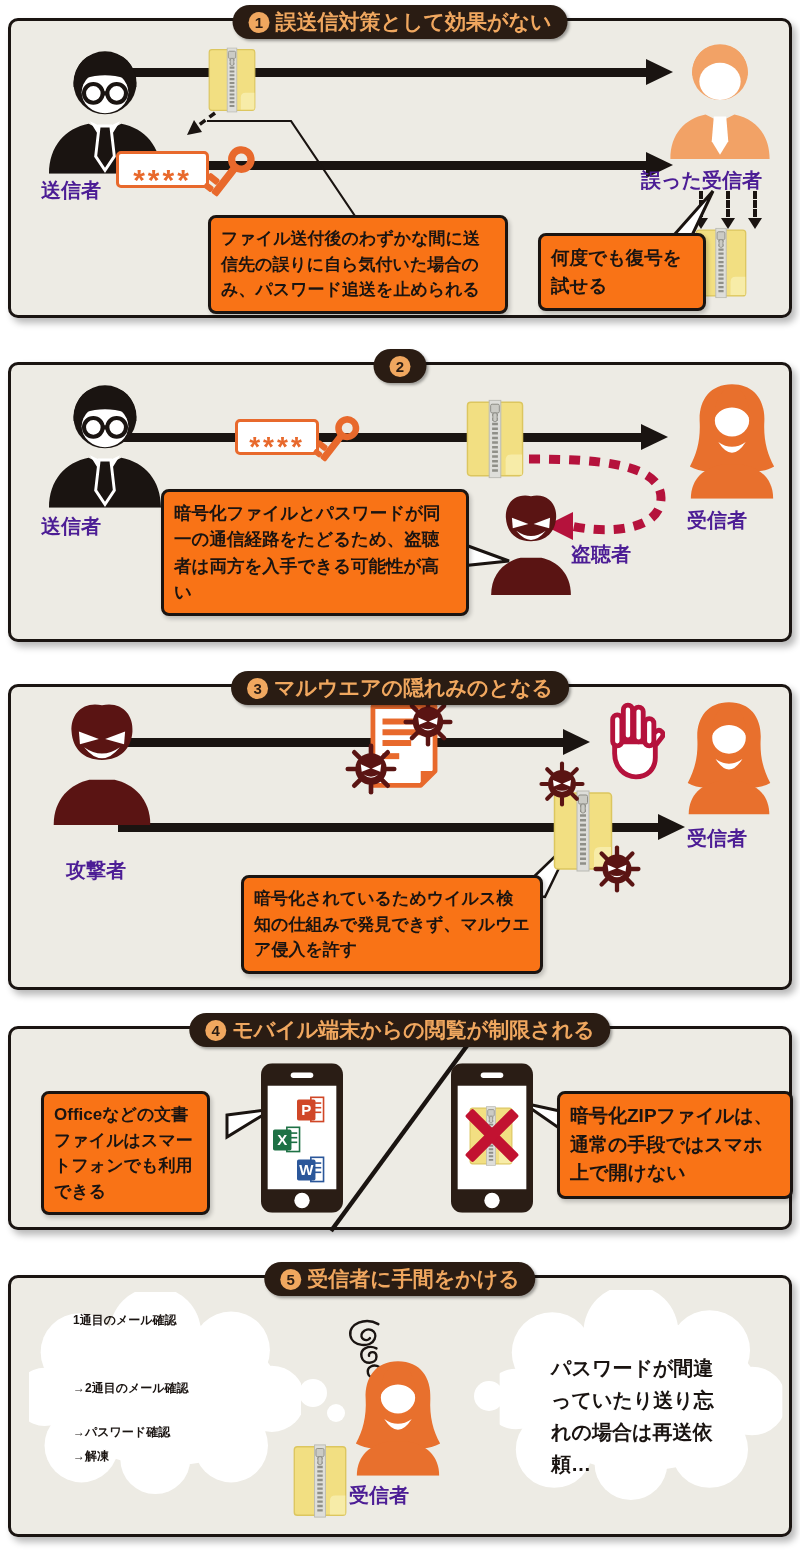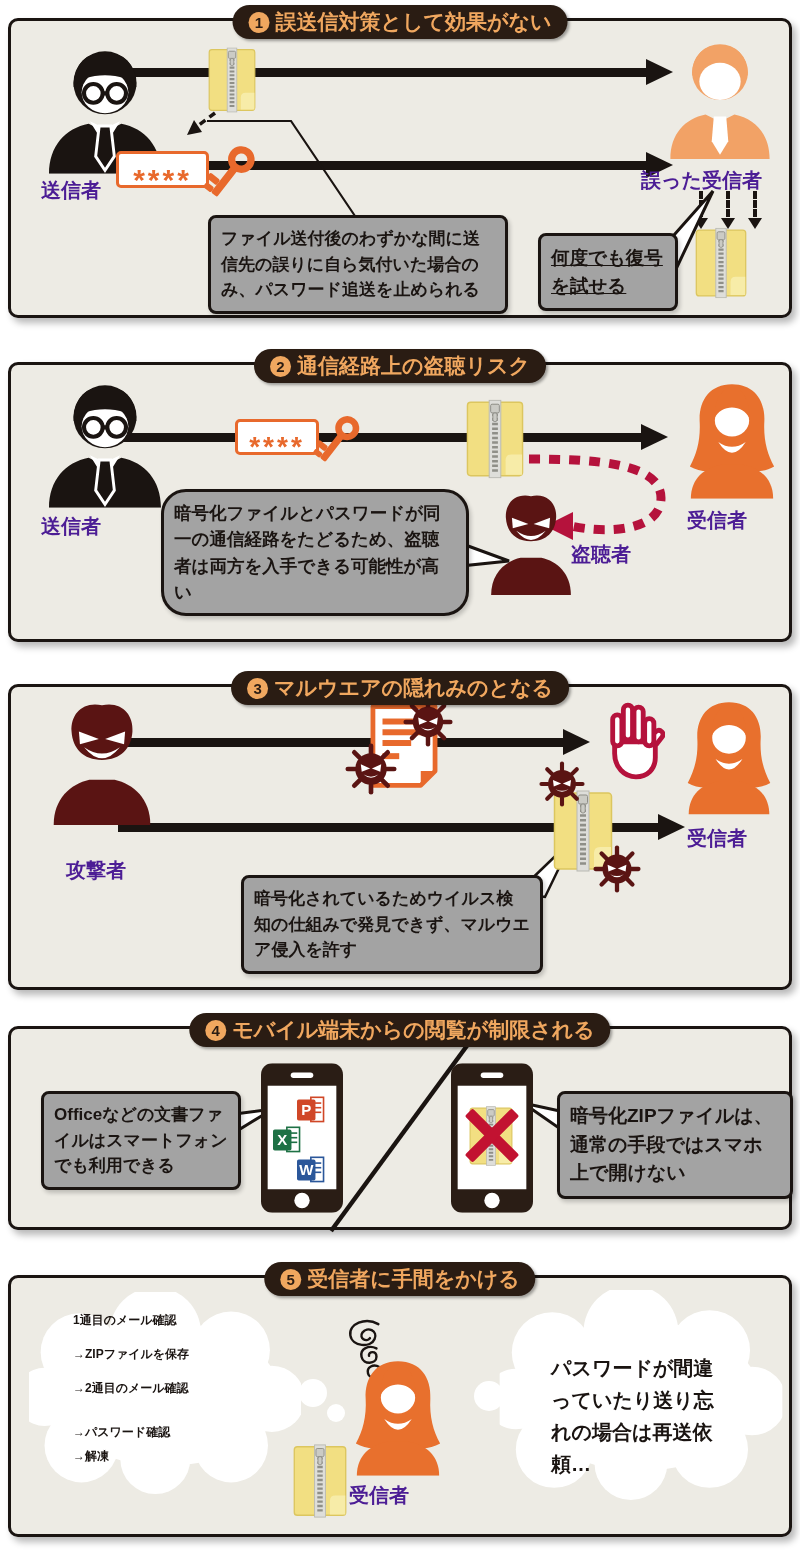--- a/index.html
+++ b/index.html
@@ -6,21 +6,21 @@
   .page{position:relative;width:800px;height:1552px;background:#fff;overflow:hidden;
         font-family:"Liberation Sans","DejaVu Sans",sans-serif;color:#1A1411;}
   .panel{position:absolute;left:8px;width:784px;background:#EDEBE4;border:3px solid #1A1411;
          border-radius:10px;box-shadow:4px 5px 7px rgba(0,0,0,.28);box-sizing:border-box;}
   .badge{position:absolute;top:-16px;left:50%;transform:translateX(-50%);background:#2A1C13;
          color:#F0A75F;border-radius:19px;height:34px;padding:0 16px;font-size:21px;font-weight:bold;
          white-space:nowrap;z-index:10;display:flex;align-items:center;gap:6px;box-shadow:2px 2px 3px rgba(0,0,0,.35);}
   .badge .num{display:inline-block;width:21px;height:21px;border-radius:50%;background:#F0A75F;
          color:#2A1C13;text-align:center;line-height:22px;font-size:15px;font-weight:bold;}
   .lbl{position:absolute;font-size:20px;font-weight:bold;color:#4c1d95;z-index:7;}
-  .bubble{position:absolute;background:#a3a3a3;border:3px solid #1A1411;border-radius:8px;
+  .bubble{position:absolute;background:#f97316;border:3px solid #1A1411;border-radius:8px;
           padding:8px 10px;font-weight:bold;color:#1A1411;line-height:1.5;z-index:6;
           box-shadow:2px 3px 4px rgba(0,0,0,.2);box-sizing:border-box;}
   .harrow{position:absolute;height:9px;background:#1A1411;z-index:2;}
   .harrow::after{content:"";position:absolute;right:-27px;top:-9px;width:0;height:0;
           border-left:27px solid #1A1411;border-top:13px solid transparent;border-bottom:13px solid transparent;}
   .vdash{position:absolute;width:0;border-left:4px dashed #1A1411;z-index:2;}
   .vdash::after{content:"";position:absolute;left:-9px;bottom:-12px;width:0;height:0;
           border-top:11px solid #1A1411;border-left:7px solid transparent;border-right:7px solid transparent;}
   .fig{position:absolute;z-index:4;}
   .overlay{position:absolute;left:0;top:0;z-index:3;pointer-events:none;}
@@ -181,27 +181,26 @@
     <div class="lbl" style="left:630px;top:146px;width:160px;">誤った受信者</div>
 
     <div class="vdash" style="left:688px;top:170px;height:26px;"></div>
     <div class="vdash" style="left:715px;top:170px;height:26px;"></div>
     <div class="vdash" style="left:742px;top:170px;height:26px;"></div>
     <svg class="fig" style="left:684px;top:206px;" width="52" height="72" viewBox="0 0 60 82">
         <use href="#sym-folder"></use>
       </svg>
 
     <div class="bubble" style="left:197px;top:194px;width:300px;font-size:17px;">ファイル送付後のわずかな間に送信先の誤りに自ら気付いた場合のみ、パスワード追送を止められる</div>
-    <div class="bubble" style="left:527px;top:212px;width:140px;font-size:18.5px;text-decoration:underline;">何度でも復号を試せる</div>
+    <div class="bubble" style="left:527px;top:212px;width:168px;font-size:18.5px;">何度でも復号を試せる</div>
   </section>
 
   <section class="panel" style="top:362px;height:280px;">
     <div class="badge">
       <span class="num">2</span>
-      <span>通信経路上の盗聴リスク</span>
     </div>
 
     <svg class="overlay" width="784" height="280" viewBox="0 0 784 280">
       <path d="M518,94 C584,94 650,98 650,133 C650,166 596,169 560,161" fill="none" stroke="#B5123C" stroke-width="9" stroke-dasharray="11 9"></path>
       <polygon points="534,161 562,147 562,175" fill="#B5123C"></polygon>
       <polygon points="438,174 498,196 440,202" fill="#fff" stroke="#1A1411" stroke-width="3"></polygon>
     </svg>
 
     <div class="harrow" style="left:100px;top:68px;width:530px;"></div>
 
@@ -222,21 +221,21 @@
     <svg class="fig" style="left:672px;top:16px;" width="98" height="118" viewBox="0 0 100 120">
         <use href="#sym-woman"></use>
       </svg>
     <div class="lbl" style="left:676px;top:142px;width:100px;">受信者</div>
 
     <svg class="fig" style="left:468px;top:126px;" width="104" height="104" viewBox="0 0 120 120">
         <use href="#sym-villain"></use>
       </svg>
     <div class="lbl" style="left:560px;top:176px;width:100px;">盗聴者</div>
 
-    <div class="bubble" style="left:150px;top:124px;width:308px;font-size:17.5px;border-radius:25px;">暗号化ファイルとパスワードが同一の通信経路をたどるため、盗聴者は両方を入手できる可能性が高い</div>
+    <div class="bubble" style="left:150px;top:124px;width:308px;font-size:17.5px;">暗号化ファイルとパスワードが同一の通信経路をたどるため、盗聴者は両方を入手できる可能性が高い</div>
   </section>
 
   <section class="panel" style="top:684px;height:306px;">
     <div class="badge">
       <span class="num">3</span>
       <span>マルウエアの隠れみのとなる</span>
     </div>
 
     <svg class="overlay" width="784" height="306" viewBox="0 0 784 306">
       <polygon points="506,206 562,152 534,210" fill="#fff" stroke="#1A1411" stroke-width="2.5"></polygon>
@@ -287,21 +286,21 @@
       <span class="num">4</span>
       <span>モバイル端末からの閲覧が制限される</span>
     </div>
 
     <svg class="overlay" width="784" height="204" viewBox="0 0 784 204">
       <line x1="458" y1="14" x2="320" y2="202" stroke="#1A1411" stroke-width="4.5"></line>
       <polygon points="216,86 262,80 216,108" fill="#fff" stroke="#1A1411" stroke-width="3"></polygon>
       <polygon points="558,84 512,74 558,106" fill="#fff" stroke="#1A1411" stroke-width="3"></polygon>
     </svg>
 
-    <div class="bubble" style="left:30px;top:62px;width:200px;font-size:17px;">Officeなどの文書ファイルはスマートフォンでも利用できる</div>
+    <div class="bubble" style="left:30px;top:62px;width:169px;font-size:17px;">Officeなどの文書ファイルはスマートフォンでも利用できる</div>
 
     <svg class="fig" style="left:250px;top:34px;" width="82" height="150" viewBox="0 0 80 146">
         <use href="#sym-phone"></use>
       </svg>
     <svg class="office" style="left:286px;top:66px;" width="30" height="30" viewBox="0 0 26 26">
       <rect x="12" y="2" width="11" height="21" fill="#fff" stroke="#D04727" stroke-width="1.4"></rect>
       <line x1="15" y1="7" x2="21" y2="7" stroke="#D04727" stroke-width="1.4"></line>
         <line x1="15" y1="11" x2="21" y2="11" stroke="#D04727" stroke-width="1.4"></line>
         <line x1="15" y1="15" x2="21" y2="15" stroke="#D04727" stroke-width="1.4"></line>
       <rect x="0" y="4" width="16" height="18" rx="1.5" fill="#D04727"></rect>
@@ -350,21 +349,20 @@
       </svg>
 
     <svg class="overlay" width="784" height="262" viewBox="0 0 784 262">
       <circle cx="302" cy="115" r="14" fill="#fff"></circle>
       <circle cx="325" cy="135" r="9" fill="#fff"></circle>
       <circle cx="478" cy="118" r="15" fill="#fff"></circle>
       <circle cx="500" cy="138" r="9" fill="#fff"></circle>
     </svg>
 
     <div class="thought-line" style="left:62px;top:34px;">1通目のメール確認</div>
-    <div class="thought-line" style="left:62px;top:68px;">→ZIPファイルを保存</div>
     <div class="thought-line" style="left:62px;top:102px;">→2通目のメール確認</div>
     <div class="thought-line" style="left:62px;top:146px;">→パスワード確認</div>
     <div class="thought-line" style="left:62px;top:170px;">→解凍</div>
 
     <div class="thought-block" style="left:540px;top:74px;width:176px;">パスワードが間違っていたり送り忘れの場合は再送依頼…</div>
 
     <svg class="fig" style="left:330px;top:38px;" width="56" height="76" viewBox="0 0 60 80">
         <use href="#sym-scribble"></use>
       </svg>
     <svg class="fig" style="left:338px;top:80px;" width="98" height="118" viewBox="0 0 100 120">

